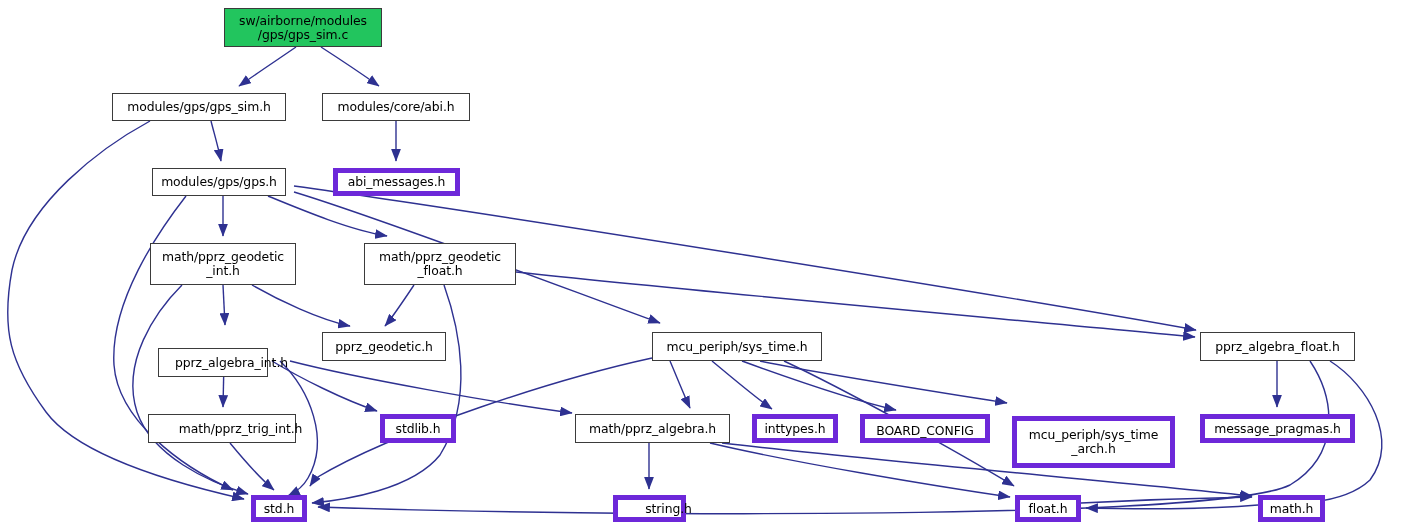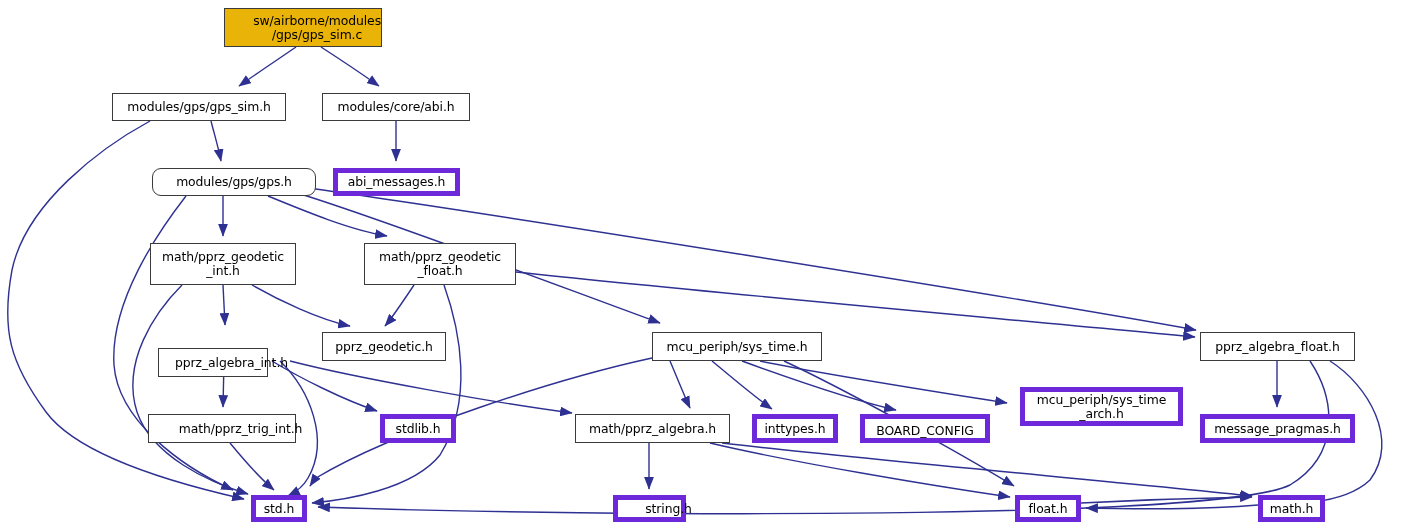--- a/index.html
+++ b/index.html
@@ -37,22 +37,21 @@
     font-size: 12.4px;
     white-space: pre-line;
     z-index: 5;
     letter-spacing: -0.1px;
   }
   .node.strong {
     border: 1.6px solid #3b3b3b;
   }
   .node.root {
     border: 1.6px solid #3b3b3b;
-    background: #eab308;
-    justify-content: flex-end;
+    background: #22c55e;
   }
 </style>
 </head>
 <body>
 
 <div id="graph-root">
 
   <svg id="edge-layer" viewBox="0 0 1425 529" width="1425" height="529" xmlns="http://www.w3.org/2000/svg">
     <defs>
       <marker id="arrowhead" markerWidth="9" markerHeight="7" refX="8.5" refY="3.5" orient="auto" markerUnits="strokeWidth">
@@ -96,36 +95,36 @@
         <path d="M1081,503 C1140,500 1200,498 1252,497" fill="none" stroke="#2e3191" stroke-width="1.4" marker-end="url(#arrowhead)"></path>
         <path d="M1258,505 C1200,510 1140,509 1086,508" fill="none" stroke="#2e3191" stroke-width="1.4" marker-end="url(#arrowhead)"></path>
       </g>
   </svg>
 
   <div id="nodes-group">
       <div class="node root" style="left: 224px; top: 8px; width: 158px; height: 39px;"><span>sw/airborne/modules
 /gps/gps_sim.c</span></div>
       <div class="node strong" style="left: 112px; top: 93px; width: 174px; height: 28px;"><span>modules/gps/gps_sim.h</span></div>
       <div class="node strong" style="left: 322px; top: 93px; width: 148px; height: 28px;"><span>modules/core/abi.h</span></div>
-      <div class="node strong" style="left: 152px; top: 168px; width: 164px; height: 28px; border-radius: 9px;"><span>modules/gps/gps.h</span></div>
+      <div class="node strong" style="left: 152px; top: 168px; width: 134px; height: 28px;"><span>modules/gps/gps.h</span></div>
       <div class="node light" style="left: 333px; top: 168px; width: 127px; height: 28px;"><span>abi_messages.h</span></div>
       <div class="node strong" style="left: 150px; top: 243px; width: 146px; height: 42px;"><span>math/pprz_geodetic
 _int.h</span></div>
       <div class="node strong" style="left: 364px; top: 243px; width: 152px; height: 42px;"><span>math/pprz_geodetic
 _float.h</span></div>
       <div class="node strong" style="left: 158px; top: 348px; width: 110px; height: 29px; padding-left: 37px;"><span>pprz_algebra_int.h</span></div>
       <div class="node strong" style="left: 322px; top: 332px; width: 124px; height: 29px;"><span>pprz_geodetic.h</span></div>
       <div class="node strong" style="left: 652px; top: 332px; width: 170px; height: 29px;"><span>mcu_periph/sys_time.h</span></div>
       <div class="node strong" style="left: 1200px; top: 332px; width: 155px; height: 29px;"><span>pprz_algebra_float.h</span></div>
       <div class="node strong" style="left: 148px; top: 414px; width: 148px; height: 29px; padding-left: 37px;"><span>math/pprz_trig_int.h</span></div>
       <div class="node light" style="left: 380px; top: 414px; width: 76px; height: 29px;"><span>stdlib.h</span></div>
       <div class="node strong" style="left: 575px; top: 414px; width: 155px; height: 29px;"><span>math/pprz_algebra.h</span></div>
       <div class="node light" style="left: 752px; top: 414px; width: 86px; height: 29px;"><span>inttypes.h</span></div>
       <div class="node light" style="left: 860px; top: 414px; width: 130px; height: 29px; align-items: flex-end;"><span>BOARD_CONFIG</span></div>
-      <div class="node light" style="left: 1012px; top: 387px; width: 163px; height: 39px; margin-left: 8px;"><span>mcu_periph/sys_time
+      <div class="node light" style="left: 1012px; top: 416px; width: 163px; height: 52px;"><span>mcu_periph/sys_time
 _arch.h</span></div>
       <div class="node light" style="left: 1200px; top: 414px; width: 155px; height: 29px;"><span>message_pragmas.h</span></div>
       <div class="node light" style="left: 251px; top: 495px; width: 56px; height: 27px;"><span>std.h</span></div>
       <div class="node light" style="left: 613px; top: 495px; width: 73px; height: 27px; padding-left: 38px;"><span>string.h</span></div>
       <div class="node light" style="left: 1015px; top: 495px; width: 66px; height: 27px;"><span>float.h</span></div>
       <div class="node light" style="left: 1258px; top: 495px; width: 67px; height: 27px;"><span>math.h</span></div>
     </div>
 
 </div>
 

